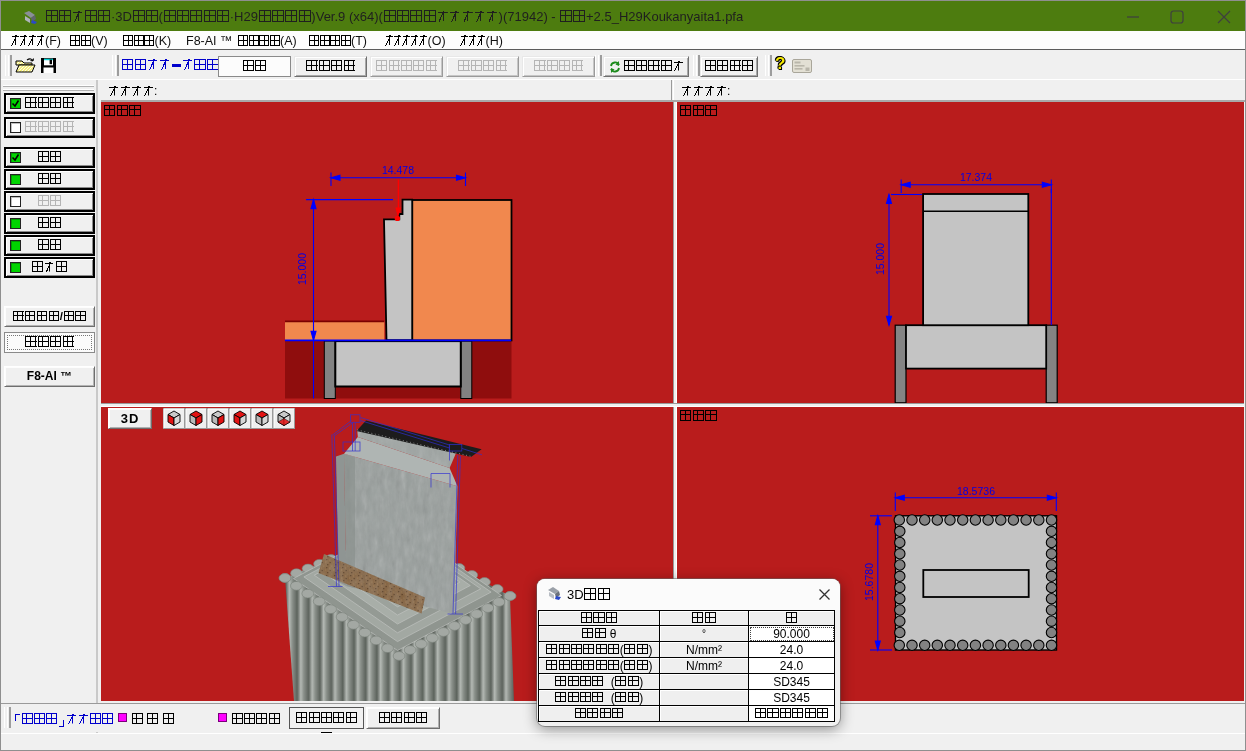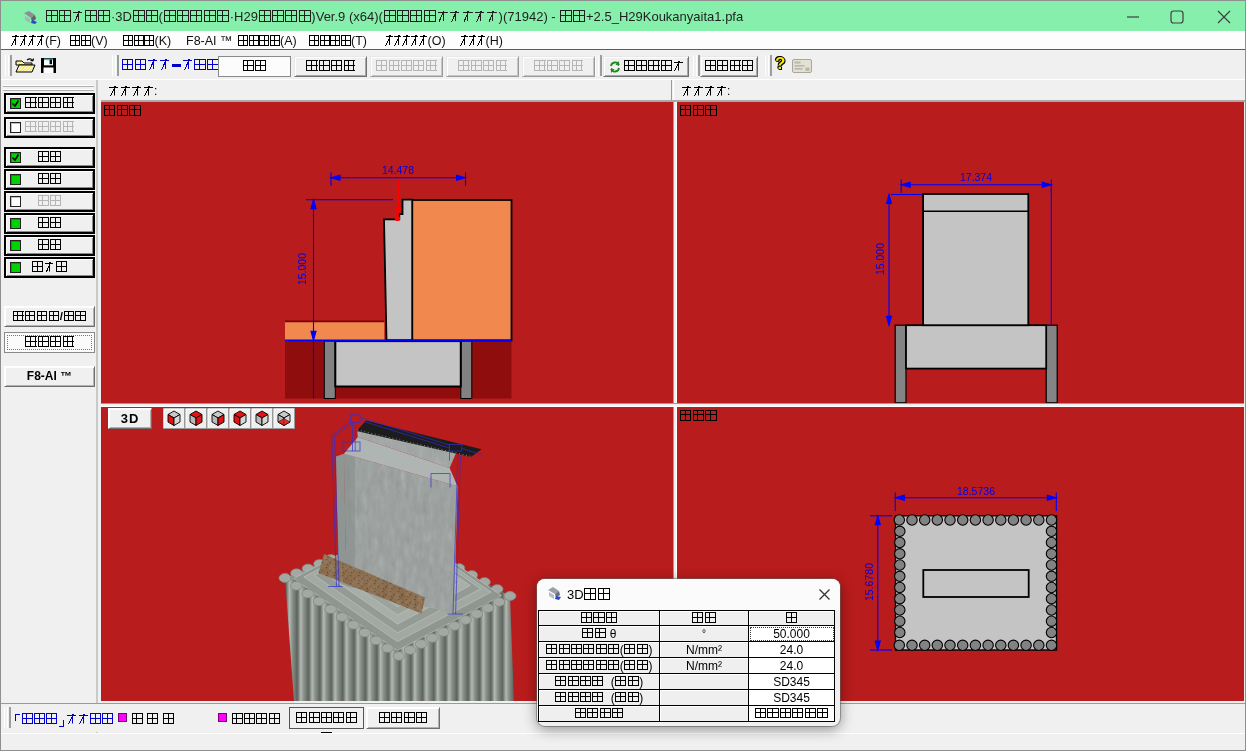--- a/index.html
+++ b/index.html
@@ -15,21 +15,21 @@
 
 .k{display:inline-block;width:.8em;height:.85em;margin:0 .08em;vertical-align:-.06em;
 background:linear-gradient(var(--c),var(--c)) 50% 12%/90% var(--t,1px),
 linear-gradient(var(--c),var(--c)) 55% 0/var(--t,1px) 95%,
 linear-gradient(115deg,transparent calc(50% - .5px),var(--c) calc(50% - .5px),var(--c) calc(50% + .5px),transparent calc(50% + .5px)) 0 0/80% 100%;background-repeat:no-repeat}
 .dis .j,.dis .k{--c:#b5b5b5}
 .dis{text-shadow:1px 1px 0 #fff}
 .cnr1{display:inline-block;width:5px;height:7px;border-left:1.5px solid #0000cc;border-top:1.5px solid #0000cc;vertical-align:2px;margin-right:1px}
 .cnr2{display:inline-block;width:5px;height:7px;border-right:1.5px solid #0000cc;border-bottom:1.5px solid #0000cc;vertical-align:-4px;margin:0 2px 0 1px}
 
-#titlebar{left:0;top:0;width:1244px;height:30px;background:#86efac}
+#titlebar{left:0;top:0;width:1244px;height:30px;background:#4d7c0f}
 #titlebar .txt{position:absolute;left:44px;top:8px;font-size:13px;color:#1f1f1f;letter-spacing:0}
 
 #menubar{left:0;top:30px;width:1244px;height:19px;background:#fdfdfd;font-size:12.5px;color:#111;border-bottom:1px solid #5c5c5c}
 #menubar .j{width:.78em;margin:0 .03em}
 #menubar .k{width:.62em;margin:0 .03em}
 #menubar span.m{position:absolute;top:3px}
 
 #toolbar{left:0;top:50px;width:1244px;height:29px;background:#f0f0f0;border-bottom:1px solid #fff}
 .grip{position:absolute;width:6px;height:21px;border-left:1px solid #fff;border-right:1px solid #9d9d9d;top:4px}
 .grip:after{content:"";position:absolute;left:2px;top:0;width:2px;height:21px;border-left:1px solid #fff;border-right:1px solid #9d9d9d}
@@ -483,21 +483,21 @@
 <table id="dlgtbl" cellspacing="0">
 <tbody>
         <tr style="height:15px">
           <td style="width:121px;height:15px"><i class="j"></i><i class="j"></i><i class="j"></i></td>
           <td style="width:89px;height:15px"><i class="j"></i><i class="j"></i></td>
           <td style="width:86px;height:15px"><i class="j"></i></td>
         </tr>
 <tr>
           <td><i class="j"></i><i class="j"></i> θ</td>
           <td style="font-size:10px">°</td>
-          <td class="v" style="outline:1px dotted #444;outline-offset:-2px">50.000</td>
+          <td class="v" style="outline:1px dotted #444;outline-offset:-2px">90.000</td>
         </tr>
 <tr>
           <td><i class="j"></i><i class="j"></i><i class="j"></i><i class="j"></i><i class="j"></i><i class="j"></i>(<i class="j"></i><i class="j"></i>)</td>
           <td>N/mm²</td>
           <td class="v">24.0</td>
         </tr>
 <tr>
           <td><i class="j"></i><i class="j"></i><i class="j"></i><i class="j"></i><i class="j"></i><i class="j"></i>(<i class="j"></i><i class="j"></i>)</td>
           <td>N/mm²</td>
           <td class="v">24.0</td>

